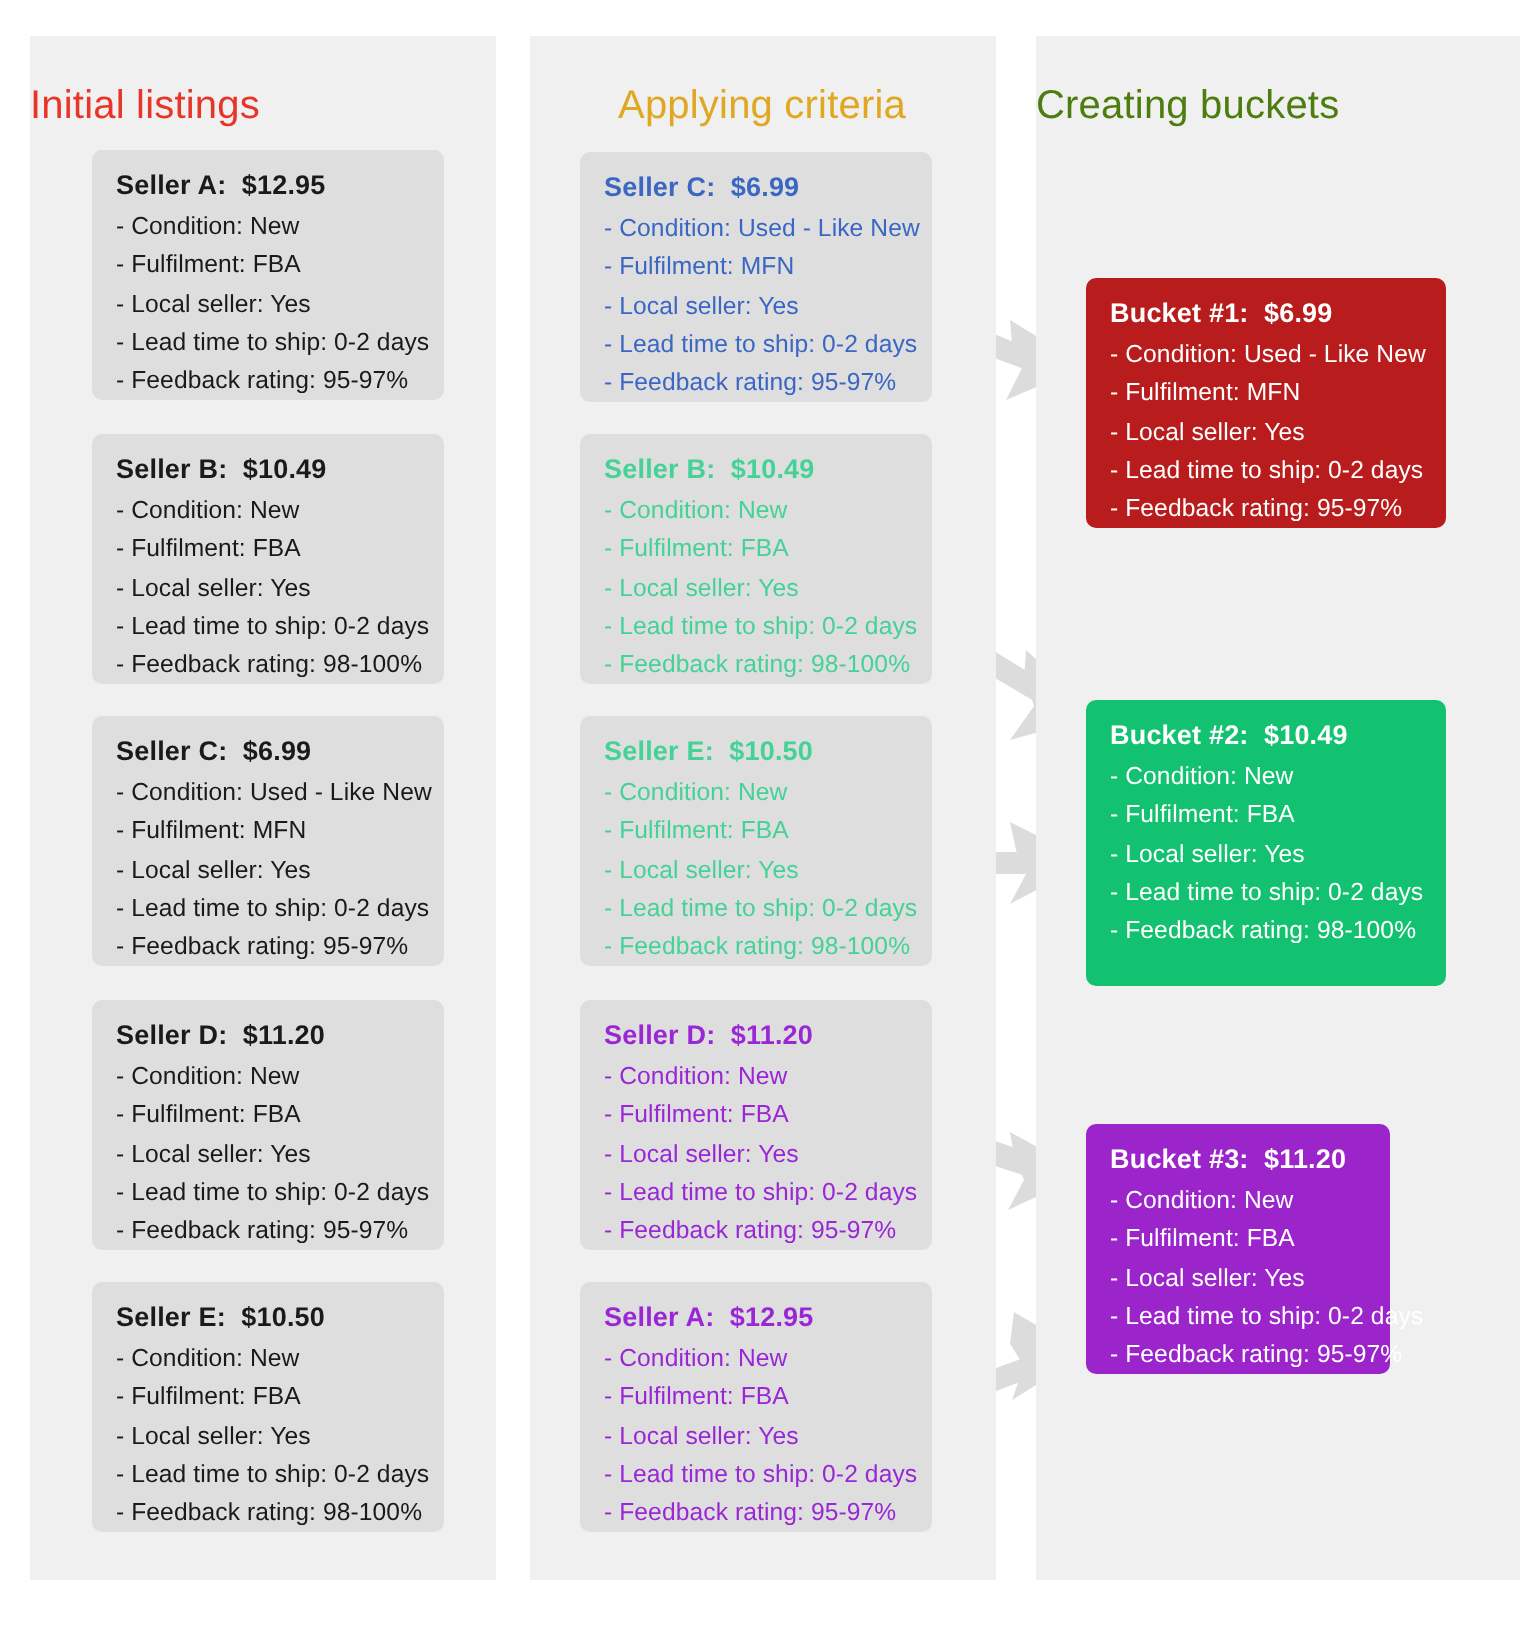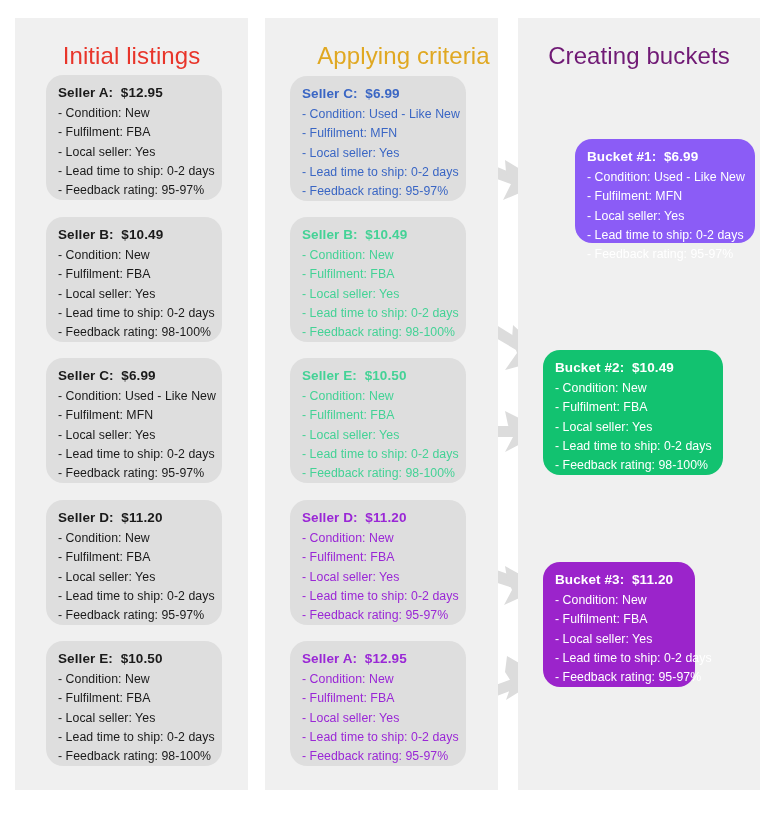--- a/index.html
+++ b/index.html
@@ -14,32 +14,32 @@
 
   
   #arrows{position:absolute;left:0;top:0;width:768px;height:815px;z-index:1;}
 
   .panel{
     position:absolute;
     background:#f0f0f0;
     z-index:2;
   }
   .panel-title{
-    text-align:center;
-    font-size:24px;
+    text-align:left;
+    font-size:20px;
     font-weight:400;
     letter-spacing:.1px;
     margin:0;
     padding-top:24px;
   }
 
   .card{
     position:absolute;
     background:#dedede;
-    border-radius:17px;
+    border-radius:5px;
     box-sizing:border-box;
     padding:10px 12px 11px 12px;
     z-index:3;
   }
   .card.solid{background:#1b43c9;}
   .card-title{
     font-size:13.5px;
     font-weight:bold;
     margin:0 0 4px 0;
     white-space:pre;
@@ -186,33 +186,33 @@
   <div class="card c-purple" style="left:290px;top:641px;width:176px;height:125px;">
     <div class="card-title">Seller A:  $12.95</div>
     <div class="card-line">- Condition: New</div>
     <div class="card-line">- Fulfilment: FBA</div>
     <div class="card-line">- Local seller: Yes</div>
     <div class="card-line">- Lead time to ship: 0-2 days</div>
     <div class="card-line">- Feedback rating: 95-97%</div>
   </div>
 
   <div class="panel" style="left:518px;top:18px;width:242px;height:772px;">
-    <div class="panel-title" style="color:#701a75;">Creating buckets</div>
-  </div>
-
-  <div class="card solid c-white" style="left:575px;top:139px;width:180px;height:104px;background:#8b5cf6;">
+    <div class="panel-title" style="color:#4d7c0f;">Creating buckets</div>
+  </div>
+
+  <div class="card solid c-white" style="left:543px;top:139px;width:180px;height:125px;background:#b91c1c;">
     <div class="card-title">Bucket #1:  $6.99</div>
     <div class="card-line">- Condition: Used - Like New</div>
     <div class="card-line">- Fulfilment: MFN</div>
     <div class="card-line">- Local seller: Yes</div>
     <div class="card-line">- Lead time to ship: 0-2 days</div>
     <div class="card-line">- Feedback rating: 95-97%</div>
   </div>
 
-  <div class="card solid c-white" style="left:543px;top:350px;width:180px;height:125px;background:#12c270;">
+  <div class="card solid c-white" style="left:543px;top:350px;width:180px;height:143px;background:#12c270;">
     <div class="card-title">Bucket #2:  $10.49</div>
     <div class="card-line">- Condition: New</div>
     <div class="card-line">- Fulfilment: FBA</div>
     <div class="card-line">- Local seller: Yes</div>
     <div class="card-line">- Lead time to ship: 0-2 days</div>
     <div class="card-line">- Feedback rating: 98-100%</div>
   </div>
 
   <div class="card solid c-white" style="left:543px;top:562px;width:152px;height:125px;background:#9b24cb;">
     <div class="card-title">Bucket #3:  $11.20</div>

